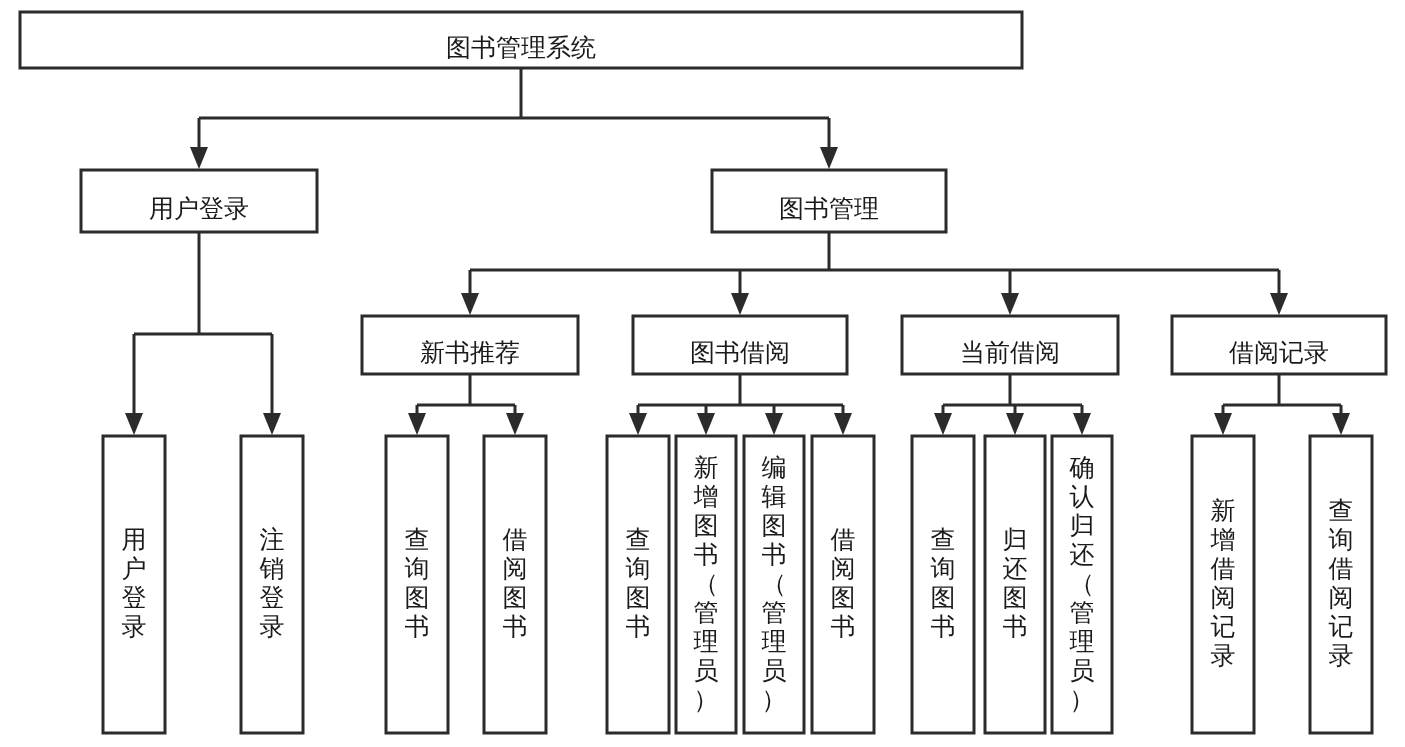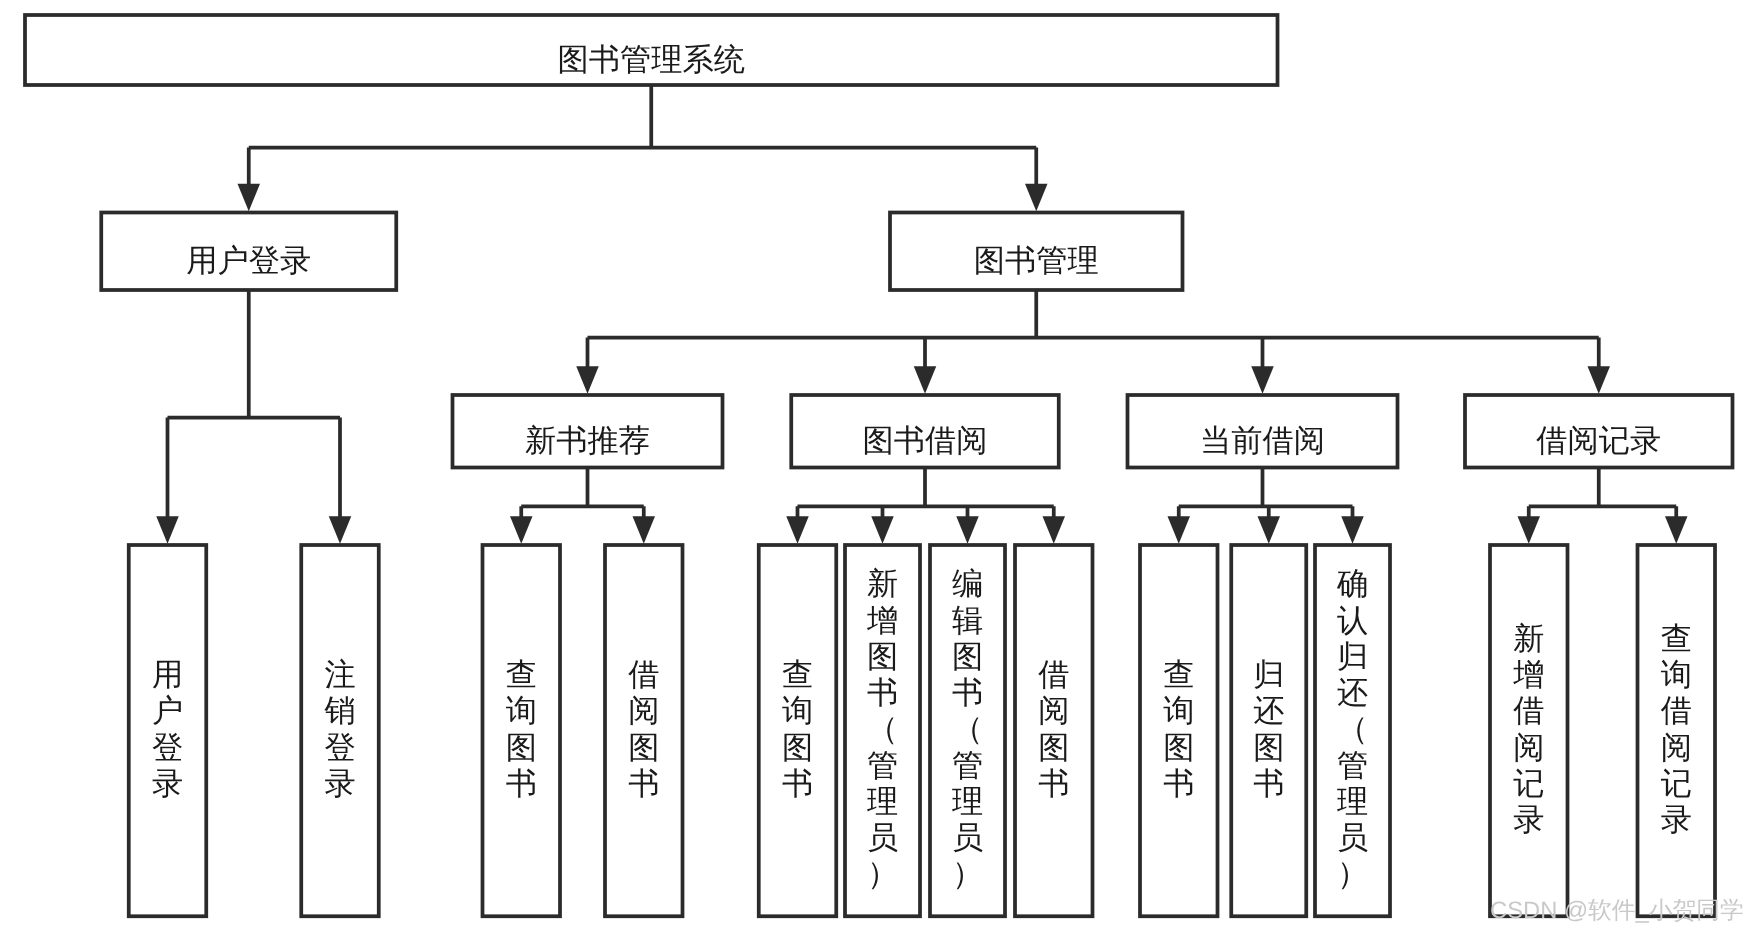--- a/index.html
+++ b/index.html
@@ -211,14 +211,13 @@
         <g>
           <rect class="node-box" x="1192" y="436" width="62" height="297"></rect>
           <text class="node-label" font-size="25" text-anchor="middle" x="1223" y="0"><tspan x="1223" y="512">新</tspan><tspan x="1223" y="541">增</tspan><tspan x="1223" y="570">借</tspan><tspan x="1223" y="599">阅</tspan><tspan x="1223" y="628">记</tspan><tspan x="1223" y="657">录</tspan></text>
         </g>
         <g>
           <rect class="node-box" x="1310" y="436" width="62" height="297"></rect>
           <text class="node-label" font-size="25" text-anchor="middle" x="1341" y="0"><tspan x="1341" y="512">查</tspan><tspan x="1341" y="541">询</tspan><tspan x="1341" y="570">借</tspan><tspan x="1341" y="599">阅</tspan><tspan x="1341" y="628">记</tspan><tspan x="1341" y="657">录</tspan></text>
         </g>
       </g>
   </svg>
-  <div class="watermark-text">CSDN @软件_小贺同学</div>
 </div>
 
 </body></html>

